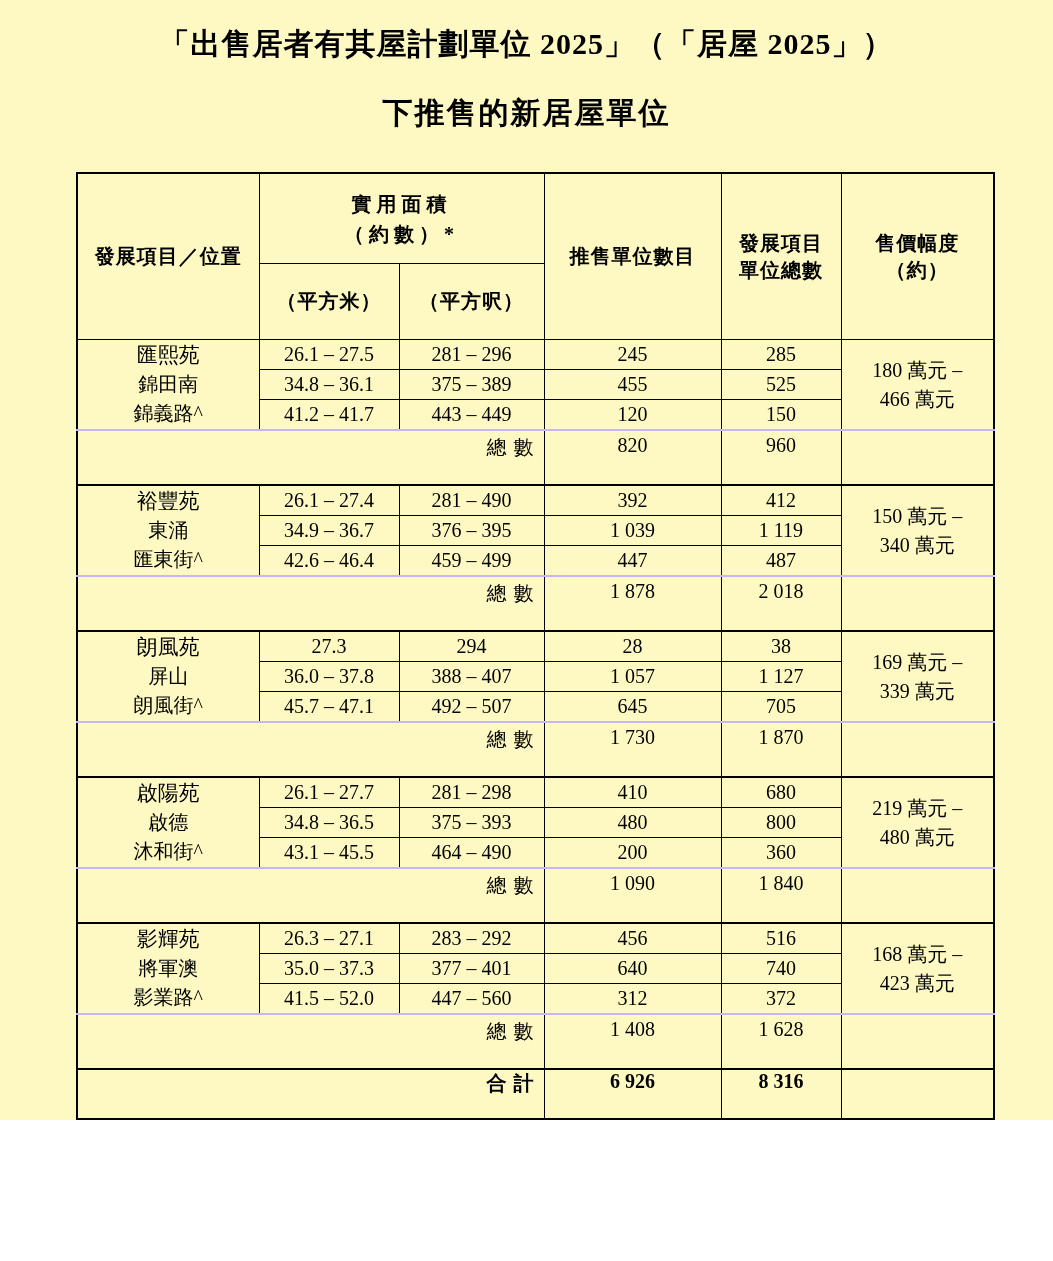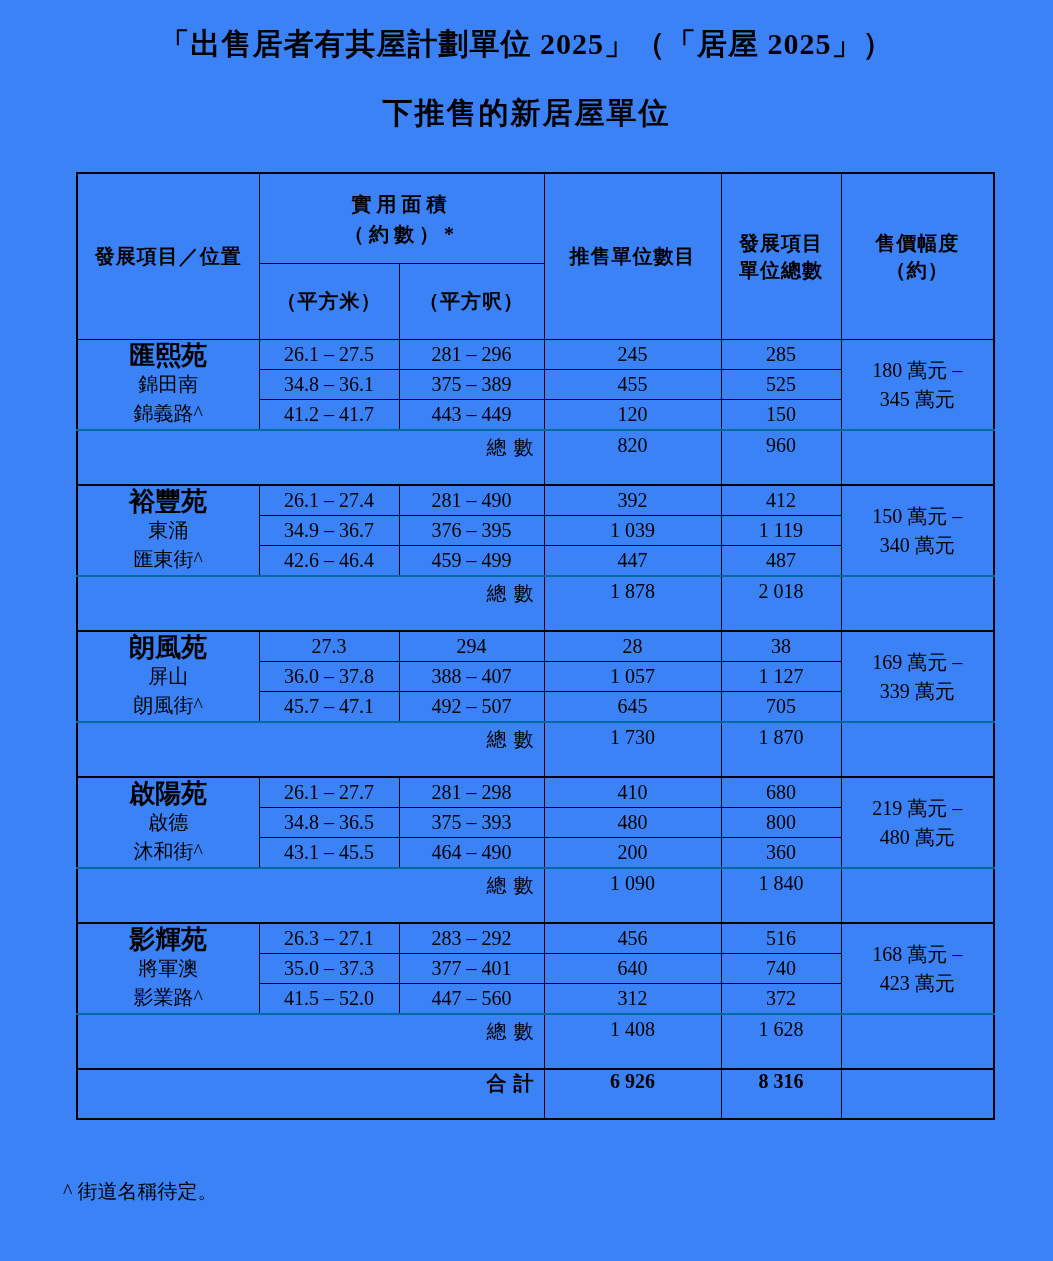--- a/index.html
+++ b/index.html
@@ -5,22 +5,22 @@
   html, body {
     margin: 0;
     padding: 0;
     background: #ffffff;
     color: #000000;
     font-family: "Liberation Serif", "DejaVu Serif", serif;
   }
   .page {
     position: relative;
     width: 1053px;
-    height: 1261px;
-    background: #3b82f6;
+    height: 1120px;
+    background: #fef9c3;
     overflow: hidden;
   }
   .doc-title {
     position: absolute;
     top: 24px;
     left: 0;
     width: 100%;
     text-align: center;
     font-size: 30px;
     font-weight: bold;
@@ -58,30 +58,30 @@
   th.area-head .sp { letter-spacing: 5px; line-height: 30px; }
   tr.hr2 th { height: 75px; }
   th.proj { letter-spacing: 1px; }
   thead div { line-height: 27px; }
   
   tr.dr td { height: 29px; border-bottom: 1px solid #000; }
   td.name-cell {
     vertical-align: top;
     border-bottom: none;
   }
-  td.name-cell .ename { font-weight: bold; font-size: 26px; line-height: 29px; }
+  td.name-cell .ename { font-weight: normal; font-size: 21px; line-height: 29px; }
   td.name-cell .eline { line-height: 29px; }
   td.price-cell {
     vertical-align: top;
     border-bottom: none;
   }
   td.price-cell div { line-height: 29px; text-align: center; }
   
   tr.st td {
-    border-top: 2px solid #0369a1;
+    border-top: 2px solid #c4b5fd;
     border-bottom: 2px solid #000;
     height: 50px;
     vertical-align: top;
     padding-top: 3px;
   }
   tr.st td.label { text-align: right; padding-right: 9px; letter-spacing: 1px; }
   
   tr.gt td {
     border-top: 2px solid #000;
     height: 48px;
@@ -144,21 +144,21 @@
           <div class="ename">匯熙苑</div>
           <div class="eline">錦田南</div>
           <div class="eline">錦義路^</div>
         </td>
         <td>26.1 – 27.5</td>
         <td>281 – 296</td>
         <td>245</td>
         <td>285</td>
         <td class="price-cell" rowspan="3">
           <div>180 萬元 –</div>
-          <div>345 萬元</div>
+          <div>466 萬元</div>
         </td>
       </tr>
       <tr class="dr">
         <td>34.8 – 36.1</td>
         <td>375 – 389</td>
         <td>455</td>
         <td>525</td>
       </tr>
       <tr class="dr">
         <td>41.2 – 41.7</td>

